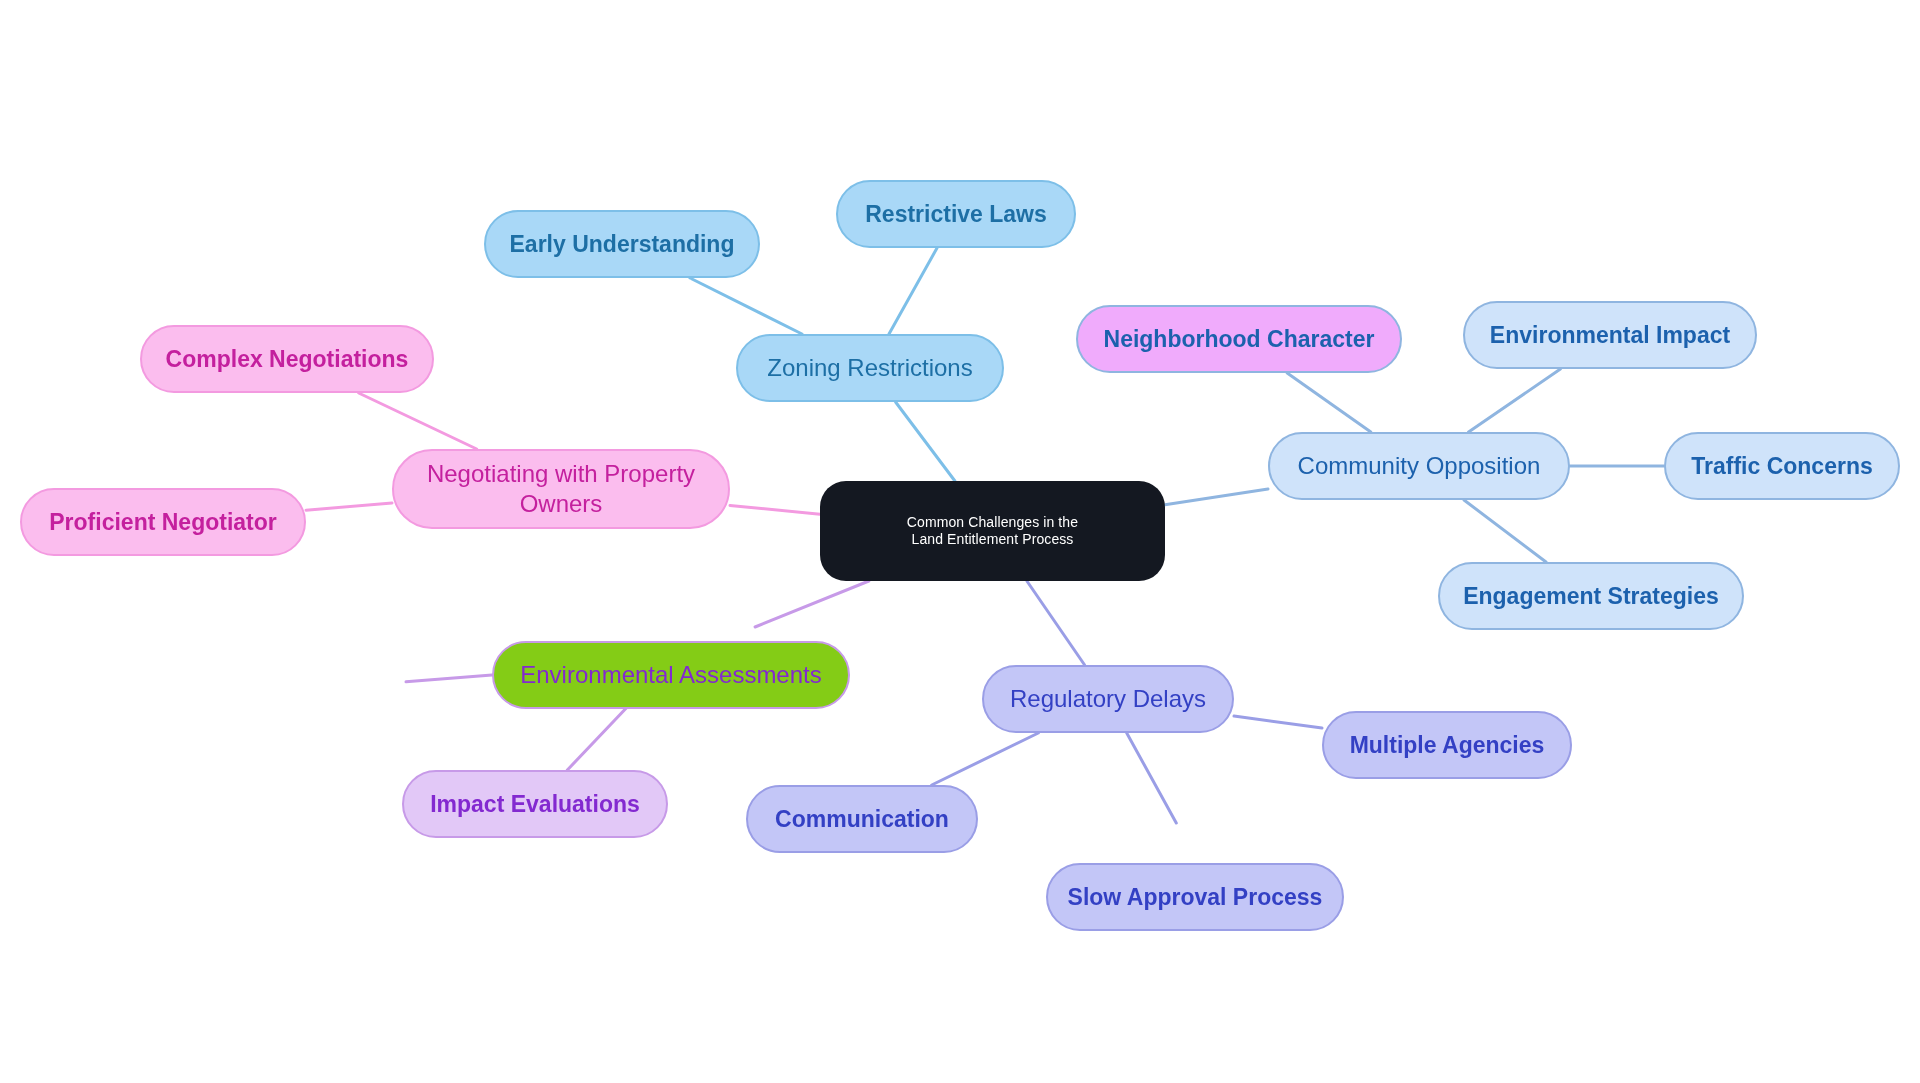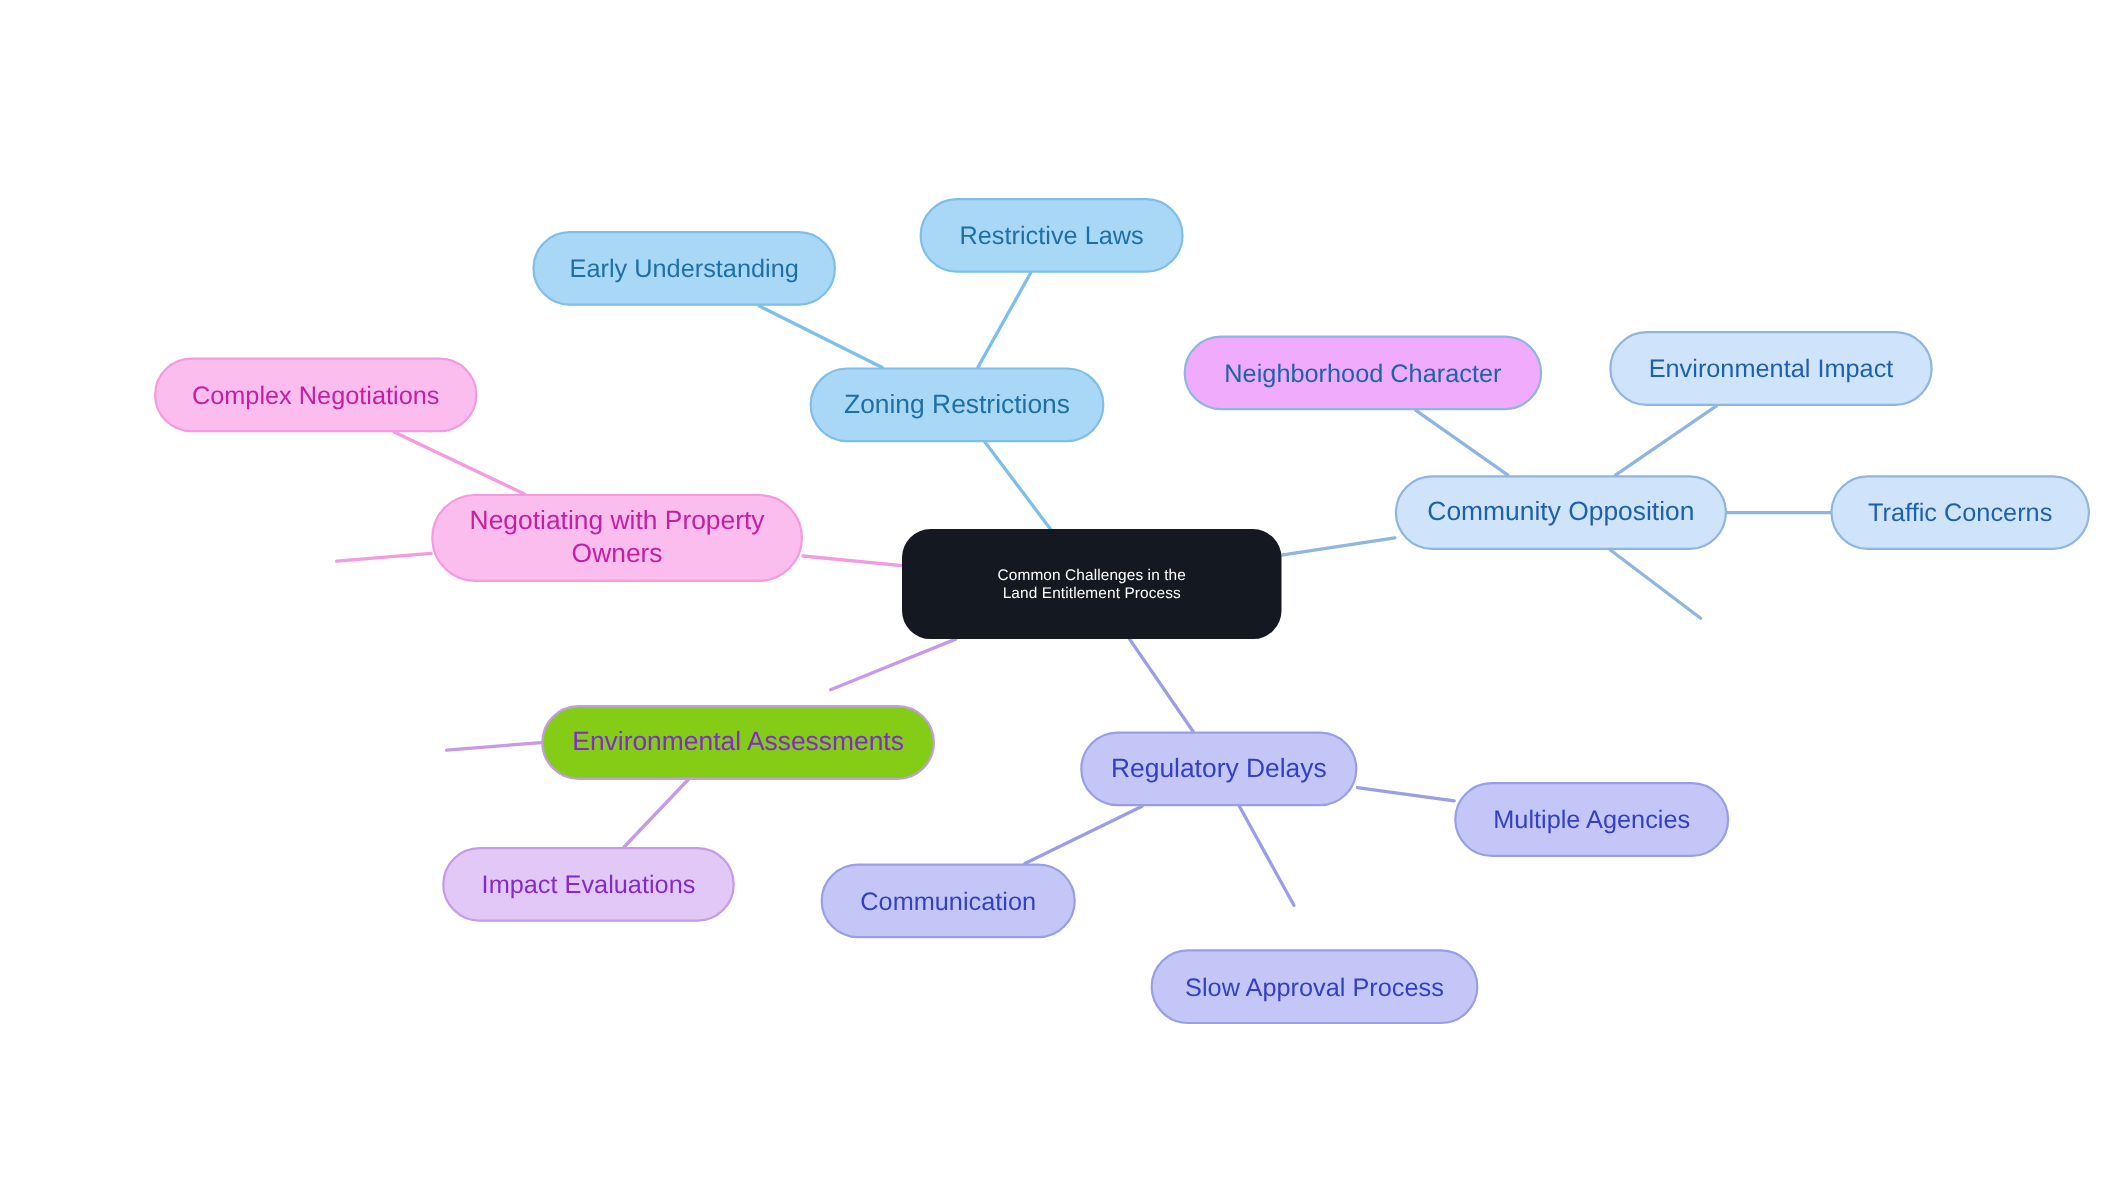--- a/index.html
+++ b/index.html
@@ -42,21 +42,21 @@
     white-space: pre-line;
     padding: 0 14px;
   }
   .node.root {
     border-radius: 26px;
     border-width: 0;
     font-size: 14px;
     letter-spacing: 0.1px;
   }
   .node.branch { font-size: 24px; }
-  .node.leaf   { font-size: 23px; }
+  .node.leaf   { font-size: 23px; font-weight: bold; }
 </style>
 </head>
 <body>
 
 <div id="canvas">
   <svg id="edges" viewBox="0 0 1920 1083" xmlns="http://www.w3.org/2000/svg">
       <line x1="954.9233128834355" y1="481" x2="895.5521472392638" y2="402" stroke="#7dbfe8" stroke-width="3" stroke-linecap="round"></line>
       <line x1="802" y1="334" x2="690" y2="278" stroke="#7dbfe8" stroke-width="3" stroke-linecap="round"></line>
       <line x1="888.987012987013" y1="334" x2="937.012987012987" y2="248" stroke="#7dbfe8" stroke-width="3" stroke-linecap="round"></line>
       <line x1="1165" y1="504.71043376318875" x2="1268" y2="489.0128956623681" stroke="#8fb5e0" stroke-width="3" stroke-linecap="round"></line>
@@ -77,22 +77,24 @@
     </svg>
 <div class="node root" style="left: 820px; top: 481px; width: 345px; height: 100px; background: rgb(20, 24, 33); color: rgb(255, 255, 255); border-color: rgb(20, 24, 33);">Common Challenges in the
 Land Entitlement Process</div>
     <div class="node branch" style="left: 736px; top: 334px; width: 268px; height: 68px; background: rgb(169, 216, 247); color: rgb(29, 111, 165); border-color: rgb(125, 191, 232);">Zoning Restrictions</div>
     <div class="node leaf" style="left: 484px; top: 210px; width: 276px; height: 68px; background: rgb(169, 216, 247); color: rgb(29, 111, 165); border-color: rgb(125, 191, 232);">Early Understanding</div>
     <div class="node leaf" style="left: 836px; top: 180px; width: 240px; height: 68px; background: rgb(169, 216, 247); color: rgb(29, 111, 165); border-color: rgb(125, 191, 232);">Restrictive Laws</div>
     <div class="node branch" style="left: 1268px; top: 432px; width: 302px; height: 68px; background: rgb(207, 227, 250); color: rgb(28, 97, 173); border-color: rgb(143, 181, 224);">Community Opposition</div>
     <div class="node leaf" style="left: 1076px; top: 305px; width: 326px; height: 68px; background: #f0abfc; color: rgb(28, 97, 173); border-color: rgb(143, 181, 224);">Neighborhood Character</div>
     <div class="node leaf" style="left: 1463px; top: 301px; width: 294px; height: 68px; background: rgb(207, 227, 250); color: rgb(28, 97, 173); border-color: rgb(143, 181, 224);">Environmental Impact</div>
     <div class="node leaf" style="left: 1664px; top: 432px; width: 236px; height: 68px; background: rgb(207, 227, 250); color: rgb(28, 97, 173); border-color: rgb(143, 181, 224);">Traffic Concerns</div>
+    <div class="node leaf" style="left: 1438px; top: 562px; width: 306px; height: 68px; background: rgb(207, 227, 250); color: rgb(28, 97, 173); border-color: rgb(143, 181, 224);">Engagement Strategies</div>
     <div class="node branch" style="left: 982px; top: 665px; width: 252px; height: 68px; background: rgb(195, 198, 247); color: rgb(51, 64, 196); border-color: rgb(154, 158, 230);">Regulatory Delays</div>
     <div class="node leaf" style="left: 1322px; top: 711px; width: 250px; height: 68px; background: rgb(195, 198, 247); color: rgb(51, 64, 196); border-color: rgb(154, 158, 230);">Multiple Agencies</div>
     <div class="node leaf" style="left: 1046px; top: 863px; width: 298px; height: 68px; background: rgb(195, 198, 247); color: rgb(51, 64, 196); border-color: rgb(154, 158, 230);">Slow Approval Process</div>
     <div class="node leaf" style="left: 746px; top: 785px; width: 232px; height: 68px; background: rgb(195, 198, 247); color: rgb(51, 64, 196); border-color: rgb(154, 158, 230);">Communication</div>
     <div class="node branch" style="left: 492px; top: 641px; width: 358px; height: 68px; background: #84cc16; color: rgb(131, 41, 208); border-color: rgb(199, 154, 232);">Environmental Assessments</div>
     <div class="node leaf" style="left: 402px; top: 770px; width: 266px; height: 68px; background: rgb(226, 200, 247); color: rgb(131, 41, 208); border-color: rgb(199, 154, 232); text-align: center;">Impact Evaluations</div>
     <div class="node branch" style="left: 392px; top: 449px; width: 338px; height: 80px; background: rgb(251, 189, 238); color: rgb(196, 32, 158); border-color: rgb(243, 154, 224);">Negotiating with Property
 Owners</div>
     <div class="node leaf" style="left: 140px; top: 325px; width: 294px; height: 68px; background: rgb(251, 189, 238); color: rgb(196, 32, 158); border-color: rgb(243, 154, 224);">Complex Negotiations</div>
+    <div class="node leaf" style="left: 20px; top: 488px; width: 286px; height: 68px; background: rgb(251, 189, 238); color: rgb(196, 32, 158); border-color: rgb(243, 154, 224);">Proficient Negotiator</div>
   </div>
 
 </body></html>

